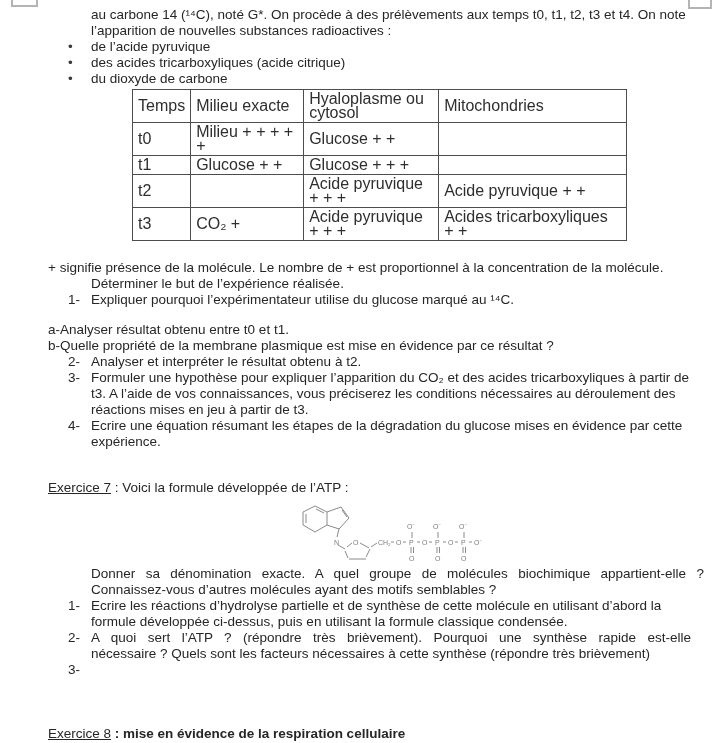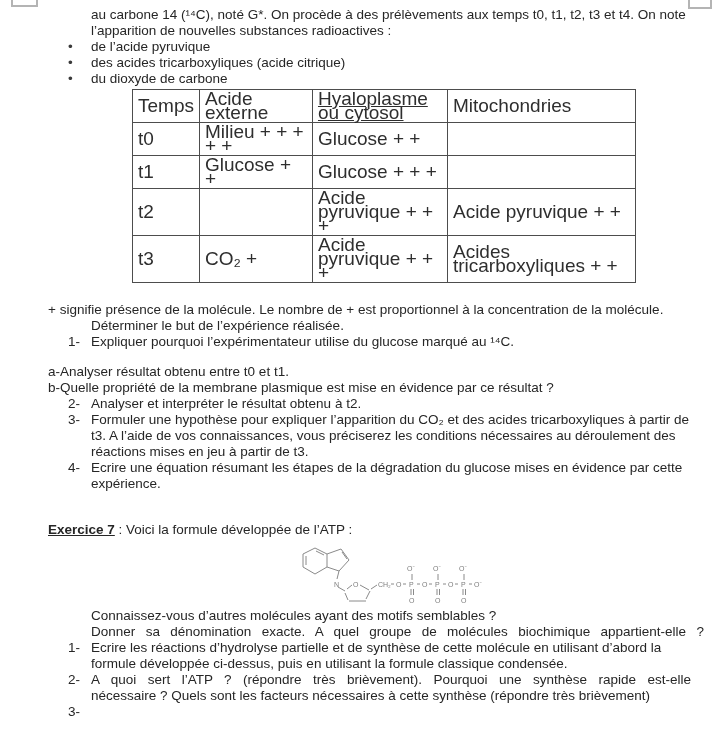--- a/index.html
+++ b/index.html
@@ -21,45 +21,45 @@
   .corner-mark.tl { left: 11px; top: -6px; width: 27px; height: 13px; }
   .corner-mark.tr { right: 1px; top: -5px; width: 24px; height: 14px; }
 
   .indent { margin-left: 43px; }
   .bullet-row { display: flex; margin-left: 20px; }
   .bullet-glyph { width: 23px; flex: none; text-align: left; color: #3a3a3a; }
 
   table.loc-table {
     border-collapse: collapse;
     margin: 2px 0 2px 84px;
-    font-size: 19px; line-height: 14px;
+    font-size: 16px; line-height: 14px;
     color: #2e2e2e;
   }
   table.loc-table th, table.loc-table td {
     border: 1px solid #4d4d4d;
     padding: 2px 5px;
     font-weight: normal;
     text-align: left;
     vertical-align: middle;
   }
   .col-temps { width: 54px; }
   .col-milieu { width: 113px; }
-  .col-hyalo { width: 135px; text-decoration: underline; }
+  .col-hyalo { width: 135px; }
   .col-mito { width: 188px; margin-left: 8px; }
 
   .legend { margin-top: 19px; width: 660px; }
 
   .num-row { display: flex; }
   .num-row .num { width: 23px; flex: none; margin-left: 20px; }
   .num-row .body { flex: 1; }
 
   .gap-s { height: 14px; }
   .gap-m { height: 28px; }
 
-  .ex-title { font-weight: bold; text-decoration: underline; }
+  .ex-title { font-weight: normal; text-decoration: underline; }
   .ex7-line { margin-top: 2px; }
   .ex8-line { margin-top: 48px; font-weight: bold; }
 
   .just { text-align: justify; text-align-last: justify; }
 
   .atp-figure { margin: 2px 0 0 245px; width: 195px; height: 68px; }
   .atp-figure svg { display: block; }
   .atp-figure text {
     font-family: "Liberation Sans", sans-serif;
     font-size: 7px; fill: #7d7d7d;
@@ -88,21 +88,21 @@
   <div class="bullet-row">
     <span class="bullet-glyph">•</span>
     <span>du dioxyde de carbone</span>
   </div>
 
 
   <table class="loc-table">
     <thead>
       <tr>
         <th class="col-temps">Temps</th>
-        <th class="col-milieu">Acide externe</th>
+        <th class="col-milieu">Milieu exacte</th>
         <th class="col-hyalo">Hyaloplasme ou cytosol</th>
         <th class="col-mito">Mitochondries</th>
       </tr>
     </thead>
     <tbody>
       <tr>
         <td>t0</td>
         <td>Milieu + + + + +</td>
         <td>Glucose + +</td>
         <td></td>
@@ -217,22 +217,22 @@
       <text x="181" y="47">O⁻</text>
       <text x="114" y="31">O⁻</text>
       <text x="140" y="31">O⁻</text>
       <text x="166" y="31">O⁻</text>
       <text x="116" y="63">O</text>
       <text x="142" y="63">O</text>
       <text x="168" y="63">O</text>
     </svg>
   </div>
 
+  <div class="para just">Donner sa dénomination exacte. A quel groupe de molécules biochimique appartient-elle ?</div>
   <div class="para">Connaissez-vous d’autres molécules ayant des motifs semblables ?</div>
-  <div class="para just">Donner sa dénomination exacte. A quel groupe de molécules biochimique appartient-elle ?</div>
 
   <div class="num-row">
     <span class="num">1-</span>
     <span class="body">Ecrire les réactions d’hydrolyse partielle et de synthèse de cette molécule en utilisant d’abord la formule développée ci-dessus, puis en utilisant la formule classique condensée.</span>
   </div>
   <div class="num-row">
     <span class="num">2-</span>
     <span class="body">
       <span style="display:block" class="just">A quoi sert l’ATP ? (répondre très brièvement). Pourquoi une synthèse rapide est-elle</span>
       <span style="display:block">nécessaire ? Quels sont les facteurs nécessaires à cette synthèse (répondre très brièvement)</span>

